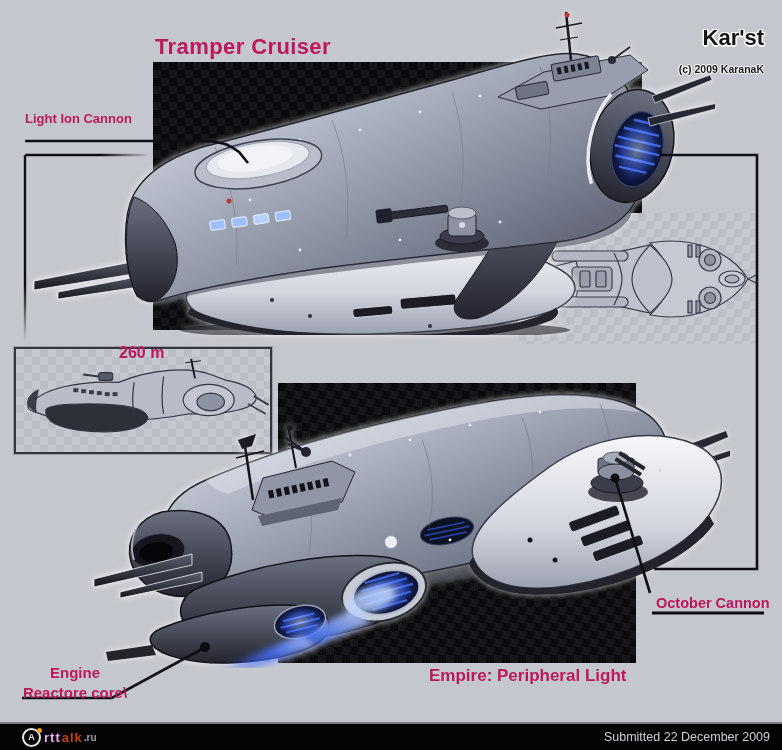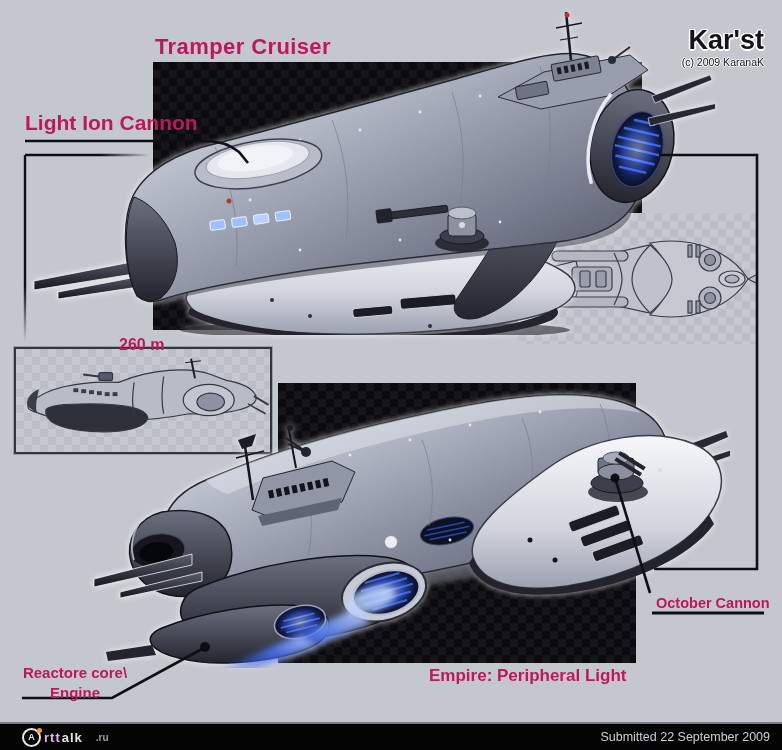--- a/index.html
+++ b/index.html
@@ -19,50 +19,50 @@
   .panel{position:absolute;z-index:2;}
   #panel-top{left:153px;top:62px;width:489px;height:268px;}
   #panel-bottom{left:278px;top:383px;width:358px;height:280px;}
   .inset{position:absolute;z-index:6;}
   #inset-topview{left:518px;top:213px;width:239px;height:131px;}
   #inset-sideview{left:14px;top:347px;width:254px;height:103px;border:2px solid #34363e;box-shadow:0 0 0 1px #9b9ea7;}
   .ship{position:absolute;z-index:12;filter:drop-shadow(0 0 3px rgba(255,255,255,.75));}
   #overlay-lines{position:absolute;left:0;top:0;z-index:26;pointer-events:none;}
   .lbl{position:absolute;z-index:30;font-weight:bold;color:#be185d;white-space:nowrap;}
   #page-title{left:155px;top:34px;font-size:22px;letter-spacing:.4px;}
-  #lbl-lightion{left:25px;top:111px;font-size:21px;}
-  #lbl-length{left:119px;top:336px;font-size:16px;z-index:31;}
+  #lbl-lightion{left:25px;top:111px;font-size:13px;}
+  #lbl-length{left:119px;top:344px;font-size:16px;z-index:31;}
   #lbl-blaster{left:656px;top:595px;font-size:14.5px;}
   #lbl-reactor{left:0px;top:663px;width:150px;text-align:center;font-size:15px;line-height:20px;}
   #lbl-empire{left:429px;top:666px;font-size:17px;}
   #watermark{position:absolute;right:18px;top:27px;z-index:30;text-align:right;line-height:1;}
   #watermark .big{
-    font-size:27px;font-weight:bold;color:#141418;letter-spacing:0px;
+    font-size:22px;font-weight:bold;color:#141418;letter-spacing:0px;
     text-shadow:-1.5px 0 #fff,1.5px 0 #fff,0 -1.5px #fff,0 1.5px #fff,1px 1px #fff,-1px -1px #fff,1px -1px #fff,-1px 1px #fff;
     padding-left:10px;
   }
   #watermark .small{
-    display:block;margin-top:3px;font-size:10.5px;font-weight:normal;color:#141418;
+    display:block;margin-top:15px;font-size:10.5px;font-weight:bold;color:#141418;
     text-shadow:-1px 0 #fff,1px 0 #fff,0 -1px #fff,0 1px #fff;
   }
   #footer-bar{
     position:absolute;left:0;bottom:0;width:782px;height:28px;background:#040404;
     border-top:2px solid #7c7e85;z-index:40;display:flex;align-items:center;justify-content:space-between;
     box-sizing:border-box;padding:0 12px 0 22px;
   }
   #arttalk{display:flex;align-items:center;gap:1px;font-weight:bold;cursor:pointer;text-decoration:none;}
   #arttalk .circ{
     width:15px;height:15px;border:2px solid #e6e6e6;border-radius:50%;
     display:flex;align-items:center;justify-content:center;margin-right:2px;
     color:#e6e6e6;font-size:9px;font-weight:bold;position:relative;
   }
   #arttalk .circ::after{content:"";position:absolute;right:-3px;top:-2px;width:5px;height:5px;border-radius:50%;background:#f59a1a;}
   #arttalk .orange{color:#f0abfc;font-size:13px;letter-spacing:1px;}
-  #arttalk .light{color:#e5e5e5;font-size:13px;letter-spacing:1px;}
-  #arttalk .tld{color:#9a9da5;font-size:10px;margin-left:12px;}
+  #arttalk .light{color:#c2410c;font-size:13px;letter-spacing:1px;}
+  #arttalk .tld{color:#9a9da5;font-size:10px;margin-left:0;}
   #submitted{color:#cdd0d6;font-size:12.5px;}
 </style>
 </head>
 <body>
 
 <div id="stage">
 
   <div id="panel-top" class="panel checker-dark"></div>
   <div id="panel-bottom" class="panel checker-dark"></div>
 
@@ -426,35 +426,35 @@
     <line x1="652" y1="613" x2="764" y2="613" stroke="#0e0f14" stroke-width="2.8"></line>
     <polyline points="22,698 112,698 202,649" stroke="#0e0f14" stroke-width="2.6" fill="none"></polyline>
     <circle cx="205" cy="647" r="5" fill="#0c0d12"></circle>
   </svg>
 
   <div id="page-title" class="lbl">Tramper Cruiser</div>
   <div id="lbl-lightion" class="lbl">Light Ion Cannon</div>
   <div id="lbl-length" class="lbl">260 m</div>
   <div id="lbl-blaster" class="lbl">October Cannon</div>
   <div id="lbl-reactor" class="lbl">
+    <div>Engine</div>
     <div>Reactore core\</div>
-    <div>Engine</div>
   </div>
   <div id="lbl-empire" class="lbl">Empire: Peripheral Light</div>
 
   <div id="watermark">
     <span class="big">Kar'st</span>
     <span class="small">(c) 2009 KaranaK</span>
   </div>
 
   <div id="footer-bar">
     <a id="arttalk">
       <span class="circ">
           <span>A</span>
         </span>
         <span class="orange">rtt</span>
         <span class="light">alk</span>
         <span class="tld">.ru</span>
     </a>
-    <span id="submitted">Submitted 22 September 2009</span>
+    <span id="submitted">Submitted 22 December 2009</span>
   </div>
 
 </div>
 
 </body></html>

